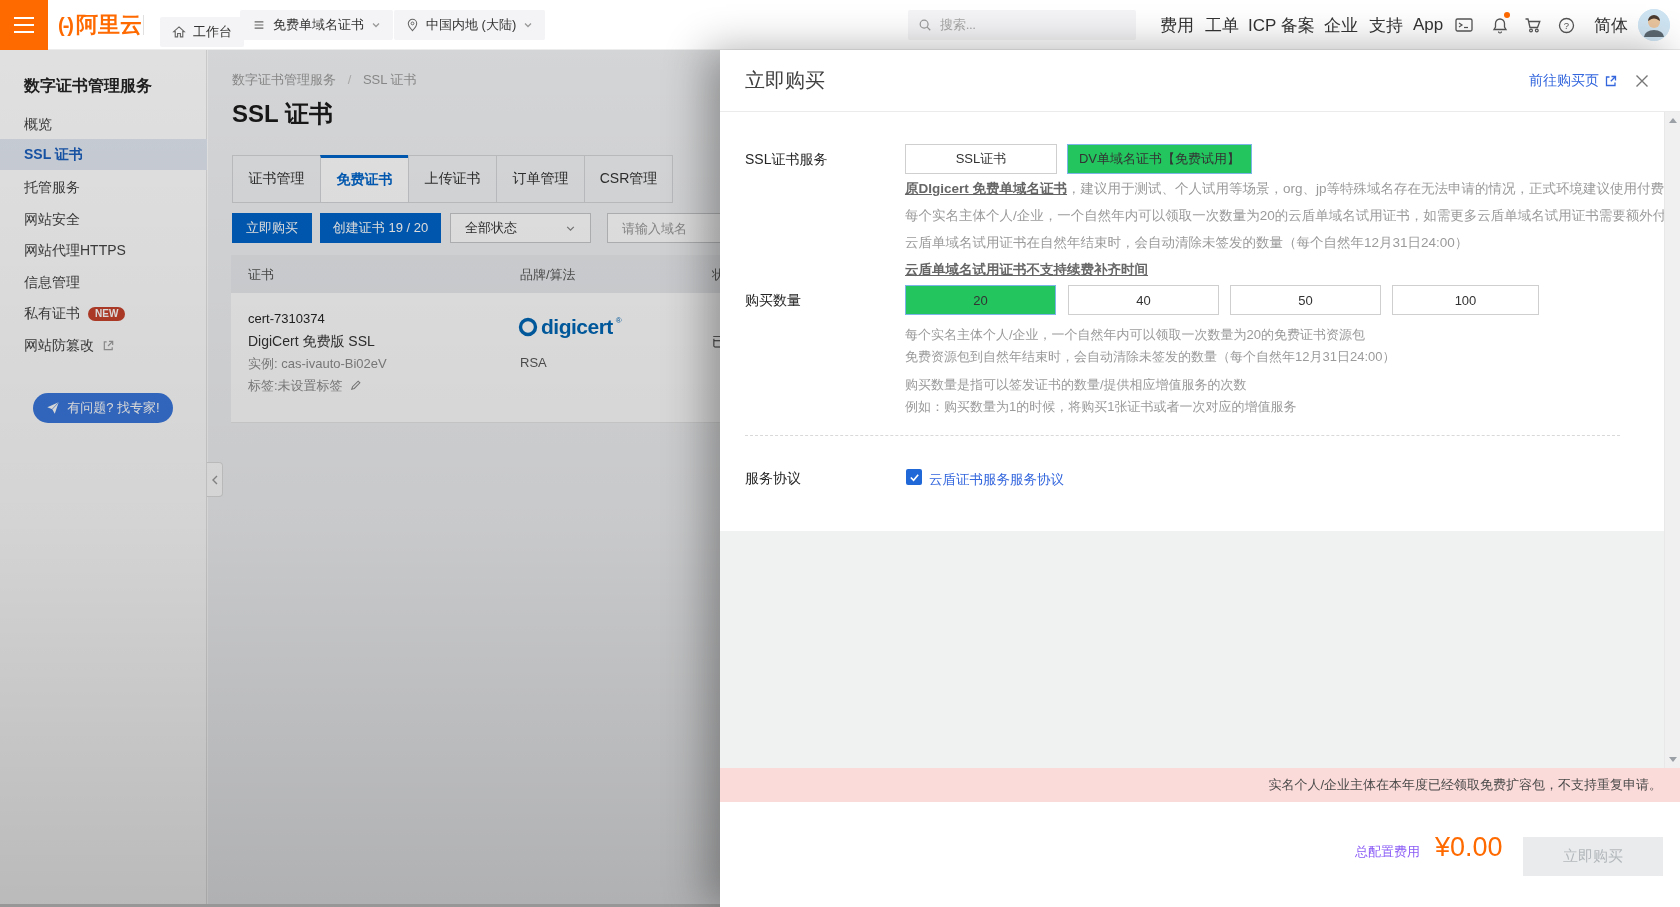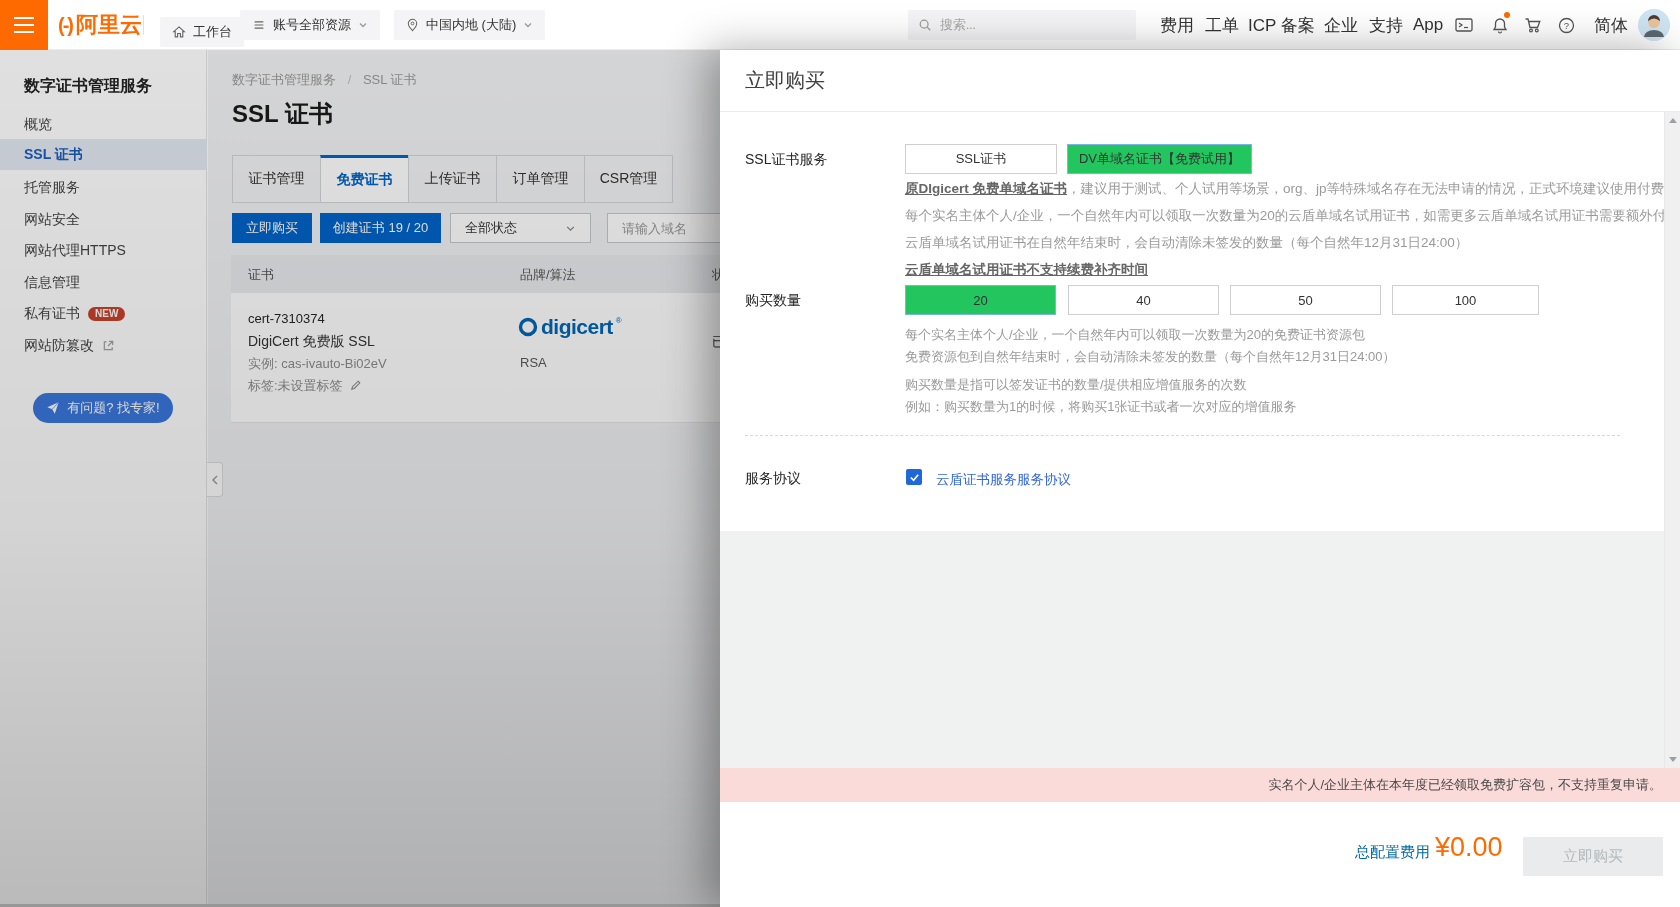--- a/index.html
+++ b/index.html
@@ -64,25 +64,25 @@
   .dw-body { position:absolute; left:0; top:0; width:960px; height:481px; }
   .dw-label { position:absolute; left:25px; font-size:14px; color:#262626; }
   .opt-btn { position:absolute; height:30px; border:1px solid #cfcfcf; background:#fff; display:flex; align-items:center; justify-content:center; font-size:13px; color:#333; }
   .opt-btn.sel { background:#22c55e; border:1px solid #7db4e8; }
   .para { position:absolute; left:185px; top:125px; font-size:13.5px; color:#9a9a9a; line-height:27px; }
   .para div { white-space:nowrap; }
   .para .em { color:#666; font-weight:bold; text-decoration:underline; }
   .notes { position:absolute; left:185px; font-size:13px; color:#9a9a9a; line-height:22px; white-space:nowrap; }
   .dash-div { position:absolute; left:25px; top:385px; width:875px; border-top:1px dashed #d9d9d9; }
   .checkbox { position:absolute; left:186px; top:419px; width:16px; height:16px; background:#2068d8; border-radius:2px; display:flex; align-items:center; justify-content:center; }
-  .agree-link { position:absolute; left:216px; top:421px; font-size:13.5px; color:#3366dd; white-space:nowrap; }
+  .agree-link { position:absolute; left:209px; top:421px; font-size:13.5px; color:#3366dd; white-space:nowrap; }
   .dw-gray { position:absolute; left:0; top:481px; width:960px; height:237px; background:#f0f1f1; }
   .dw-pink { position:absolute; left:0; top:718px; width:960px; height:34px; background:#fbdbd9; display:flex; align-items:center; justify-content:flex-end; padding-right:18px; font-size:13px; color:#4a4a4a; }
   .dw-footer { position:absolute; left:0; top:752px; width:960px; height:105px; background:#fff; }
-  .total-label { position:absolute; left:635px; top:41px; font-size:15px; color:#0369a1; }
+  .total-label { position:absolute; left:635px; top:41px; font-size:13px; color:#8b5cf6; }
   .total-price { position:absolute; left:715px; top:30px; font-size:27px; color:#ff6a00; }
   .submit-btn { position:absolute; left:803px; top:35px; width:140px; height:39px; background:#eaebec; color:#b3b8bc; font-size:15px; display:flex; align-items:center; justify-content:center; }
   .scrollgutter { position:absolute; left:944px; top:62px; width:16px; height:656px; background:#f0f0f0; border-left:1px solid #e8e8e8; }
   .arrow-up { position:absolute; left:4px; top:6px; width:0; height:0; border-left:4px solid transparent; border-right:4px solid transparent; border-bottom:5px solid #9aa0a6; }
   .arrow-down { position:absolute; left:4px; bottom:6px; width:0; height:0; border-left:4px solid transparent; border-right:4px solid transparent; border-top:5px solid #9aa0a6; }
 </style>
 </head>
 <body>
 
 <div id="app">
@@ -101,21 +101,21 @@
     <div class="pill" style="left:160px;margin-top:7px;">
       <svg width="14" height="14" viewBox="0 0 16 16">
           <path d="M8 2.2 L14 7.6 H12.3 V13.5 H9.6 V9.7 H6.4 V13.5 H3.7 V7.6 H2 Z" fill="none" stroke="#666" stroke-width="1.3"></path>
         </svg>
       <span>工作台</span>
     </div>
     <div class="pill" style="left:240px;">
       <svg width="14" height="14" viewBox="0 0 16 16">
           <path d="M3 4.5 H13 M3 8 H13 M3 11.5 H13" stroke="#666" stroke-width="1.4"></path>
         </svg>
-      <span>账号全部资源</span>
+      <span>免费单域名证书</span>
       <svg width="10" height="10" viewBox="0 0 10 10">
           <path d="M2 3.5 L5 6.5 L8 3.5" fill="none" stroke="#999" stroke-width="1.3"></path>
         </svg>
     </div>
     <div class="pill" style="left:394px;">
       <svg width="13" height="14" viewBox="0 0 14 16">
           <path d="M7 1.5 a4.8 4.8 0 0 1 4.8 4.8 C11.8 9.5 7 14.5 7 14.5 S2.2 9.5 2.2 6.3 A4.8 4.8 0 0 1 7 1.5 Z" fill="none" stroke="#666" stroke-width="1.2"></path>
           <circle cx="7" cy="6.2" r="1.6" fill="none" stroke="#666" stroke-width="1.1"></circle>
         </svg>
       <span>中国内地 (大陆)</span>
@@ -273,20 +273,32 @@
     <span class="c" style="left:289px; top:62px; color:#595959;">RSA</span>
     <span class="c" style="left:481px; top:40px; color:#333;">已签发</span>
   </div>
 
   <div class="mask"></div>
   <div class="bottomline"></div>
 
   <div class="drawer">
     <div class="dw-header">
       <span class="dw-title">立即购买</span>
+      <div class="dw-header-right">
+        <span class="dw-link">
+          <span>前往购买页</span>
+          <svg width="14" height="14" viewBox="0 0 14 14">
+              <path d="M5.5 3 H2.5 V11.5 H11 V8.5" fill="none" stroke="#3366dd" stroke-width="1.3"></path>
+              <path d="M7.5 2.5 H11.5 V6.5 M11.5 2.5 L6.8 7.2" fill="none" stroke="#3366dd" stroke-width="1.3"></path>
+            </svg>
+        </span>
+        <svg width="16" height="16" viewBox="0 0 16 16">
+            <path d="M2.5 2.5 L13.5 13.5 M13.5 2.5 L2.5 13.5" stroke="#777" stroke-width="1.4"></path>
+          </svg>
+      </div>
     </div>
 
     <div class="dw-body">
       <div class="dw-label" style="top:101px;">SSL证书服务</div>
       <div class="opt-btn" style="left:185px; top:94px; width:152px;">
           <span>SSL证书</span>
         </div>
       <div class="opt-btn sel" style="left:347px; top:94px; width:185px;">
           <span>DV单域名证书【免费试用】</span>
         </div>

